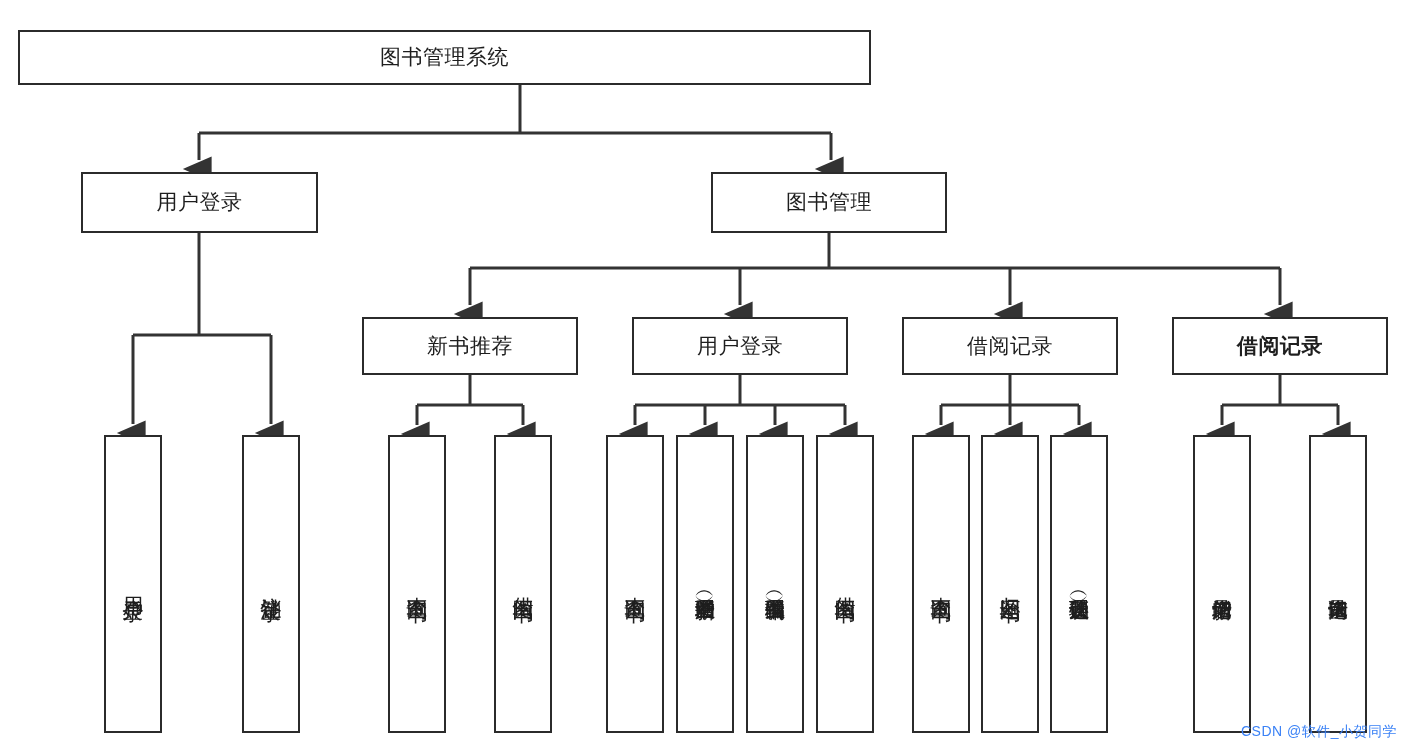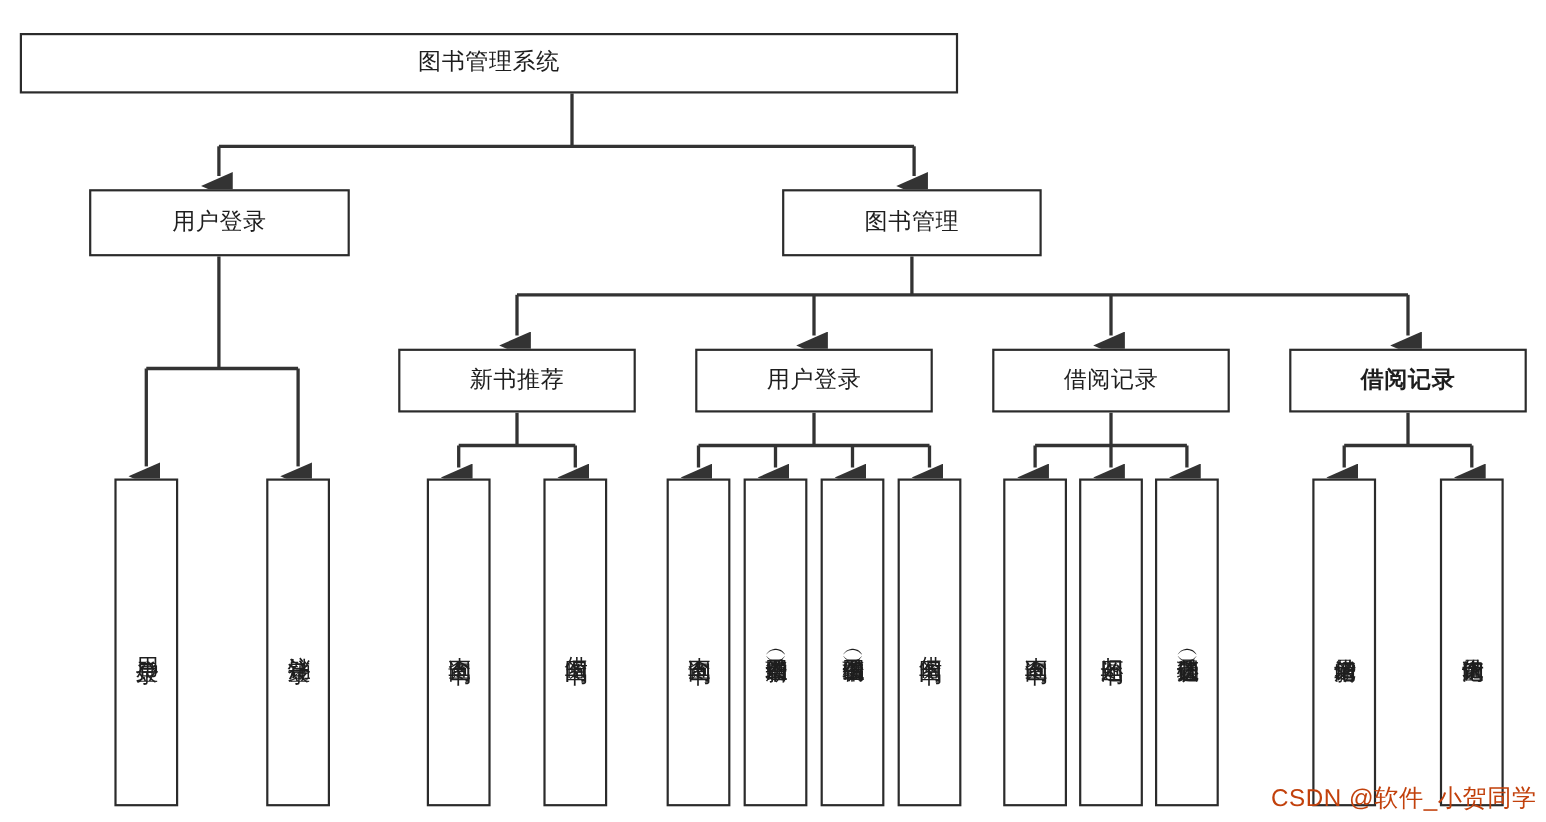--- a/index.html
+++ b/index.html
@@ -16,21 +16,21 @@
   .node.h .lbl{font-size:21px;}
   .node.root .lbl{font-size:21px;}
 
   
   .node.v{flex-direction:column;justify-content:center;padding:6px 0;}
   .node.v .lbl{writing-mode:vertical-rl;text-orientation:upright;
                font-size:21px;line-height:1.05;letter-spacing:2px;
                white-space:nowrap;}
   .node.v.tight .lbl{letter-spacing:0px;font-size:20px;}
 
-  .watermark{position:absolute;right:8px;bottom:6px;font-size:22px;color:#c2410c;
+  .watermark{position:absolute;right:8px;bottom:6px;font-size:14px;color:#3b82f6;
              letter-spacing:.5px;z-index:5;white-space:nowrap;}
 </style>
 </head>
 <body>
 
 <div id="stage">
 
   <svg class="edges" viewBox="0 0 1405 747" xmlns="http://www.w3.org/2000/svg">
     <defs>
       <marker id="ah" markerWidth="11" markerHeight="11" refX="1.2" refY="4.2" orient="auto" markerUnits="strokeWidth">

